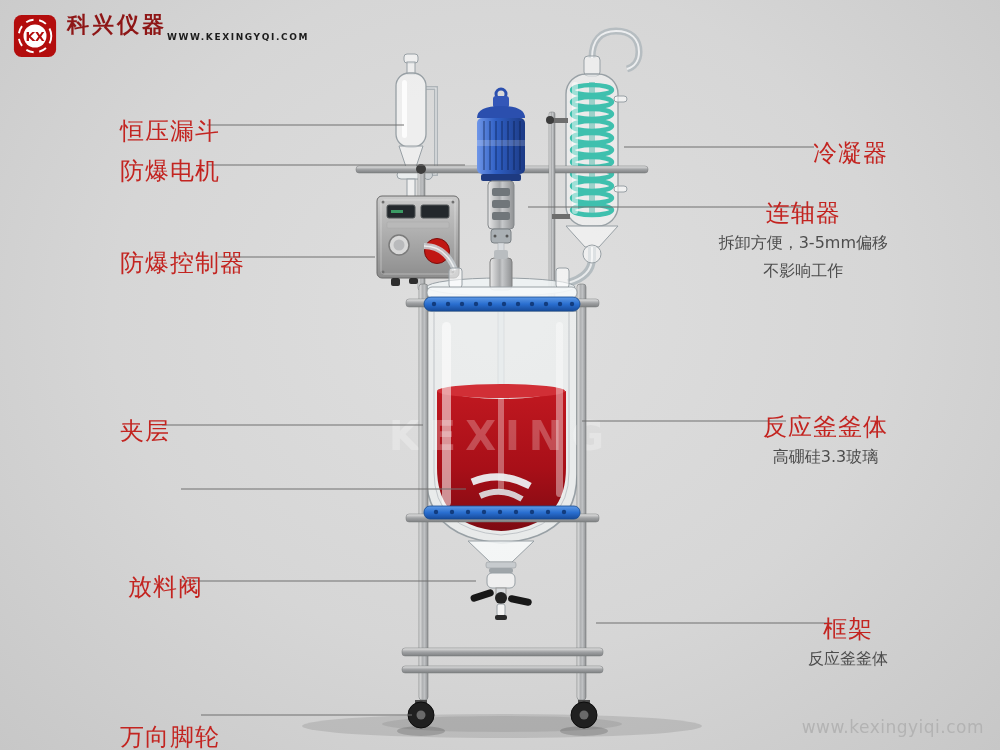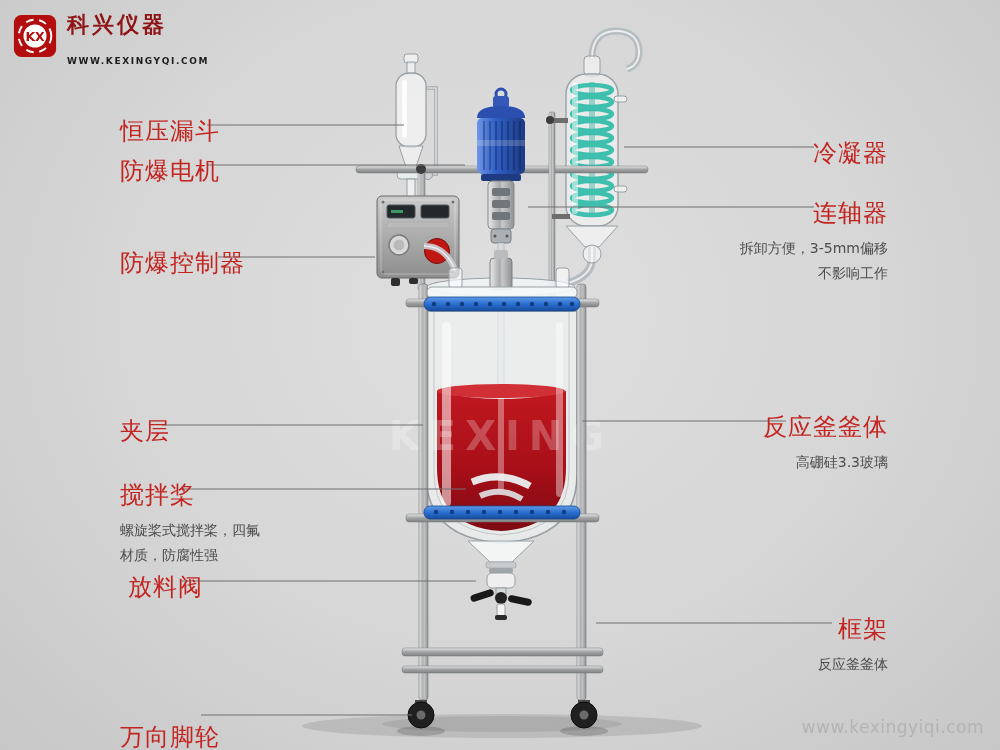--- a/index.html
+++ b/index.html
@@ -4,27 +4,27 @@
 <style>
   * { margin:0; padding:0; box-sizing:border-box; }
   html,body { width:1000px; height:750px; }
   body { font-family:"DejaVu Sans","Liberation Sans",sans-serif; }
   .stage {
     position:relative; width:1000px; height:750px; overflow:hidden;
     background: radial-gradient(ellipse at 50% 42%, #dfdfdf 0%, #d6d6d6 55%, #c7c7c7 100%);
   }
   .scene { position:absolute; inset:0; width:1000px; height:750px; }
   .logo { position:absolute; left:12px; top:13px; display:flex; align-items:flex-start; gap:9px; }
-  .logo-text { display:flex; flex-direction:column; }
+  .logo-text { display:flex; flex-direction:row; }
   .logo-name { font-size:22px; font-weight:bold; color:#8e1616; letter-spacing:3px; line-height:1.1; }
   .logo-url  { font-size:9px; font-weight:bold; color:#1c1c1c; letter-spacing:1.6px; margin-top:19px; }
   .label { position:absolute; }
   .label .t { font-size:24px; font-weight:normal; color:#c32420; letter-spacing:1px; white-space:nowrap; }
-  .label.right { text-align:right; }
-  .label .desc { font-size:14px; color:#4d4d4d; line-height:1.75; margin-top:7px; white-space:nowrap; }
+  .label.right { text-align:center; }
+  .label .desc { font-size:16px; color:#4d4d4d; line-height:1.75; white-space:nowrap; }
   .watermark { position:absolute; right:16px; bottom:13px; font-size:17px; color:#b3b3b3; letter-spacing:.5px; }
 </style>
 </head>
 <body>
 
 <div class="stage">
 
   <svg class="scene" viewBox="0 0 1000 750">
     <defs>
       <linearGradient id="steelV" x1="0" y1="0" x2="1" y2="0">
@@ -283,27 +283,20 @@
   </div>
   <div class="label" style="left:120px; top:155px">
     <div class="t">防爆电机</div>
   </div>
   <div class="label" style="left:120px; top:247px">
     <div class="t">防爆控制器</div>
   </div>
   <div class="label" style="left:120px; top:415px">
     <div class="t">夹层</div>
   </div>
-  <div class="label" style="left:120px; top:479px">
-    <div class="t">搅拌桨</div>
-    <div class="desc">
-      <div>螺旋桨式搅拌桨，四氟</div>
-      <div>材质，防腐性强</div>
-    </div>
-  </div>
   <div class="label" style="left:128px; top:571px">
     <div class="t">放料阀</div>
   </div>
   <div class="label" style="left:120px; top:721px">
     <div class="t">万向脚轮</div>
   </div>
 
   <div class="label right" style="right:112px; top:137px">
     <div class="t">冷凝器</div>
   </div>

